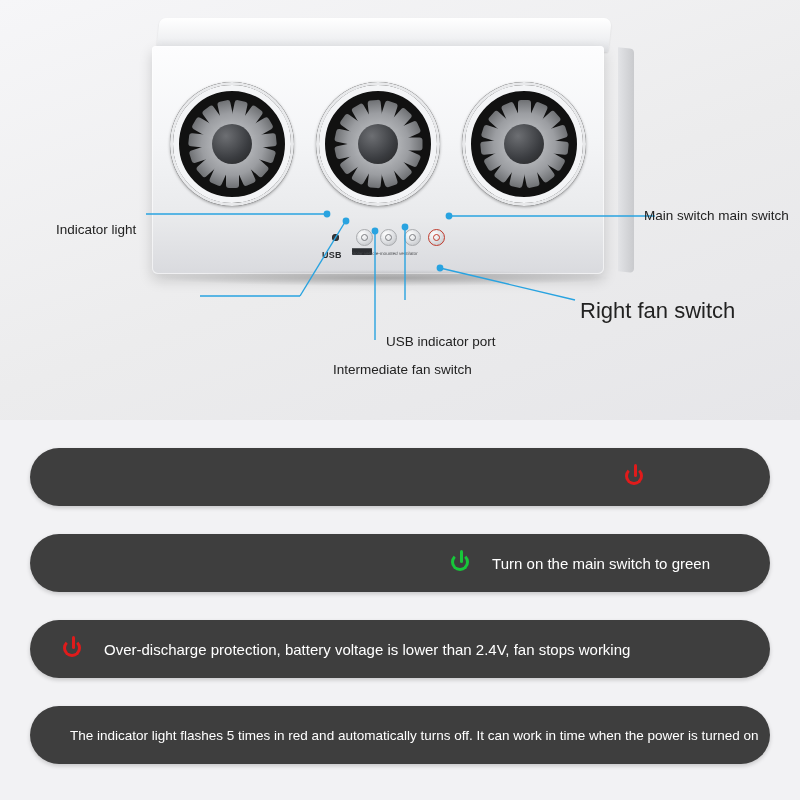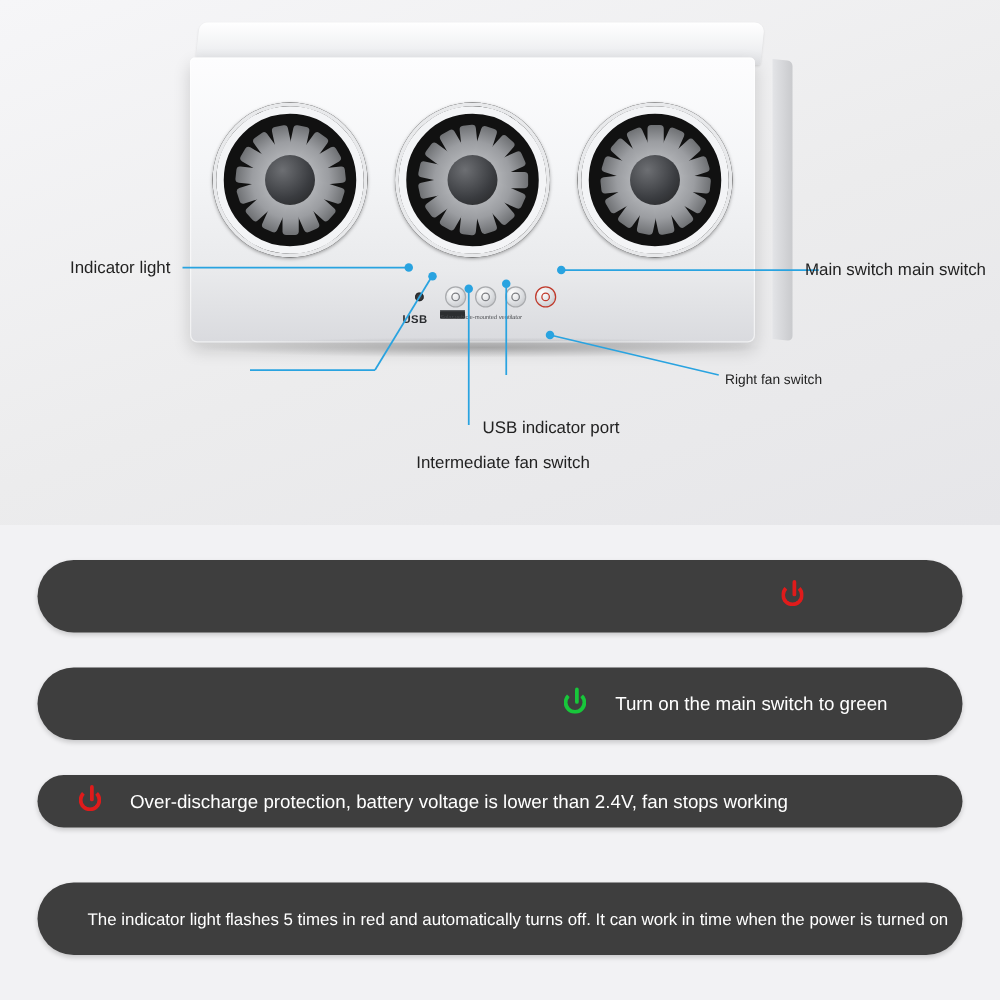--- a/index.html
+++ b/index.html
@@ -169,21 +169,21 @@
     box-shadow: inset 0 1px 0 #55585c;
   }
 
   
   .callout-label {
     position: absolute;
     font-size: 13.5px;
     color: #222;
     white-space: nowrap;
   }
-  .callout-label.big { font-size: 11px; }
+  .callout-label.big { font-size: 22px; }
   svg.lines {
     position: absolute;
     left: 0; top: 0;
     width: 800px; height: 420px;
     pointer-events: none;
   }
 
   
   .bars {
     position: absolute;
@@ -195,21 +195,21 @@
     left: 30px;
     width: 740px;
     background: #3e3e3e;
     border-radius: 30px;
     box-shadow: 0 2px 4px rgba(0,0,0,0.18);
     display: flex;
     align-items: center;
   }
   .bar1 { top: 18px;  height: 58px; }
   .bar2 { top: 104px; height: 58px; }
-  .bar3 { top: 190px; height: 42px; }
+  .bar3 { top: 190px; height: 58px; }
   .bar4 { top: 276px; height: 58px; }
 
   .power-icon {
     width: 30px; height: 30px;
     border-radius: 50%;
     position: relative;
     flex: 0 0 auto;
     margin-left: 28px;
   }
   .power-icon::before {
@@ -353,21 +353,21 @@
       <g fill="#29a3e0">
         <circle cx="327" cy="214" r="3.4"></circle>
         <circle cx="449" cy="216" r="3.4"></circle>
         <circle cx="346" cy="221" r="3.4"></circle>
         <circle cx="375" cy="231" r="3.4"></circle>
         <circle cx="405" cy="227" r="3.4"></circle>
         <circle cx="440" cy="268" r="3.4"></circle>
       </g>
     </svg>
 
-    <div class="callout-label" style="left:56px; top:206px;">Indicator light</div>
+    <div class="callout-label" style="left:56px; top:222px;">Indicator light</div>
     <div class="callout-label" style="left:644px; top:208px;">Main switch main switch</div>
     <div class="callout-label big" style="left:580px; top:298px;">Right fan switch</div>
     <div class="callout-label" style="left:386px; top:334px;">USB indicator port</div>
     <div class="callout-label" style="left:300px; top:362px;margin-left:33px;">Intermediate fan switch</div>
   </div>
 
   <div class="bars">
 
     <div class="bar bar1">
       <div class="bar-seg seg-right">

